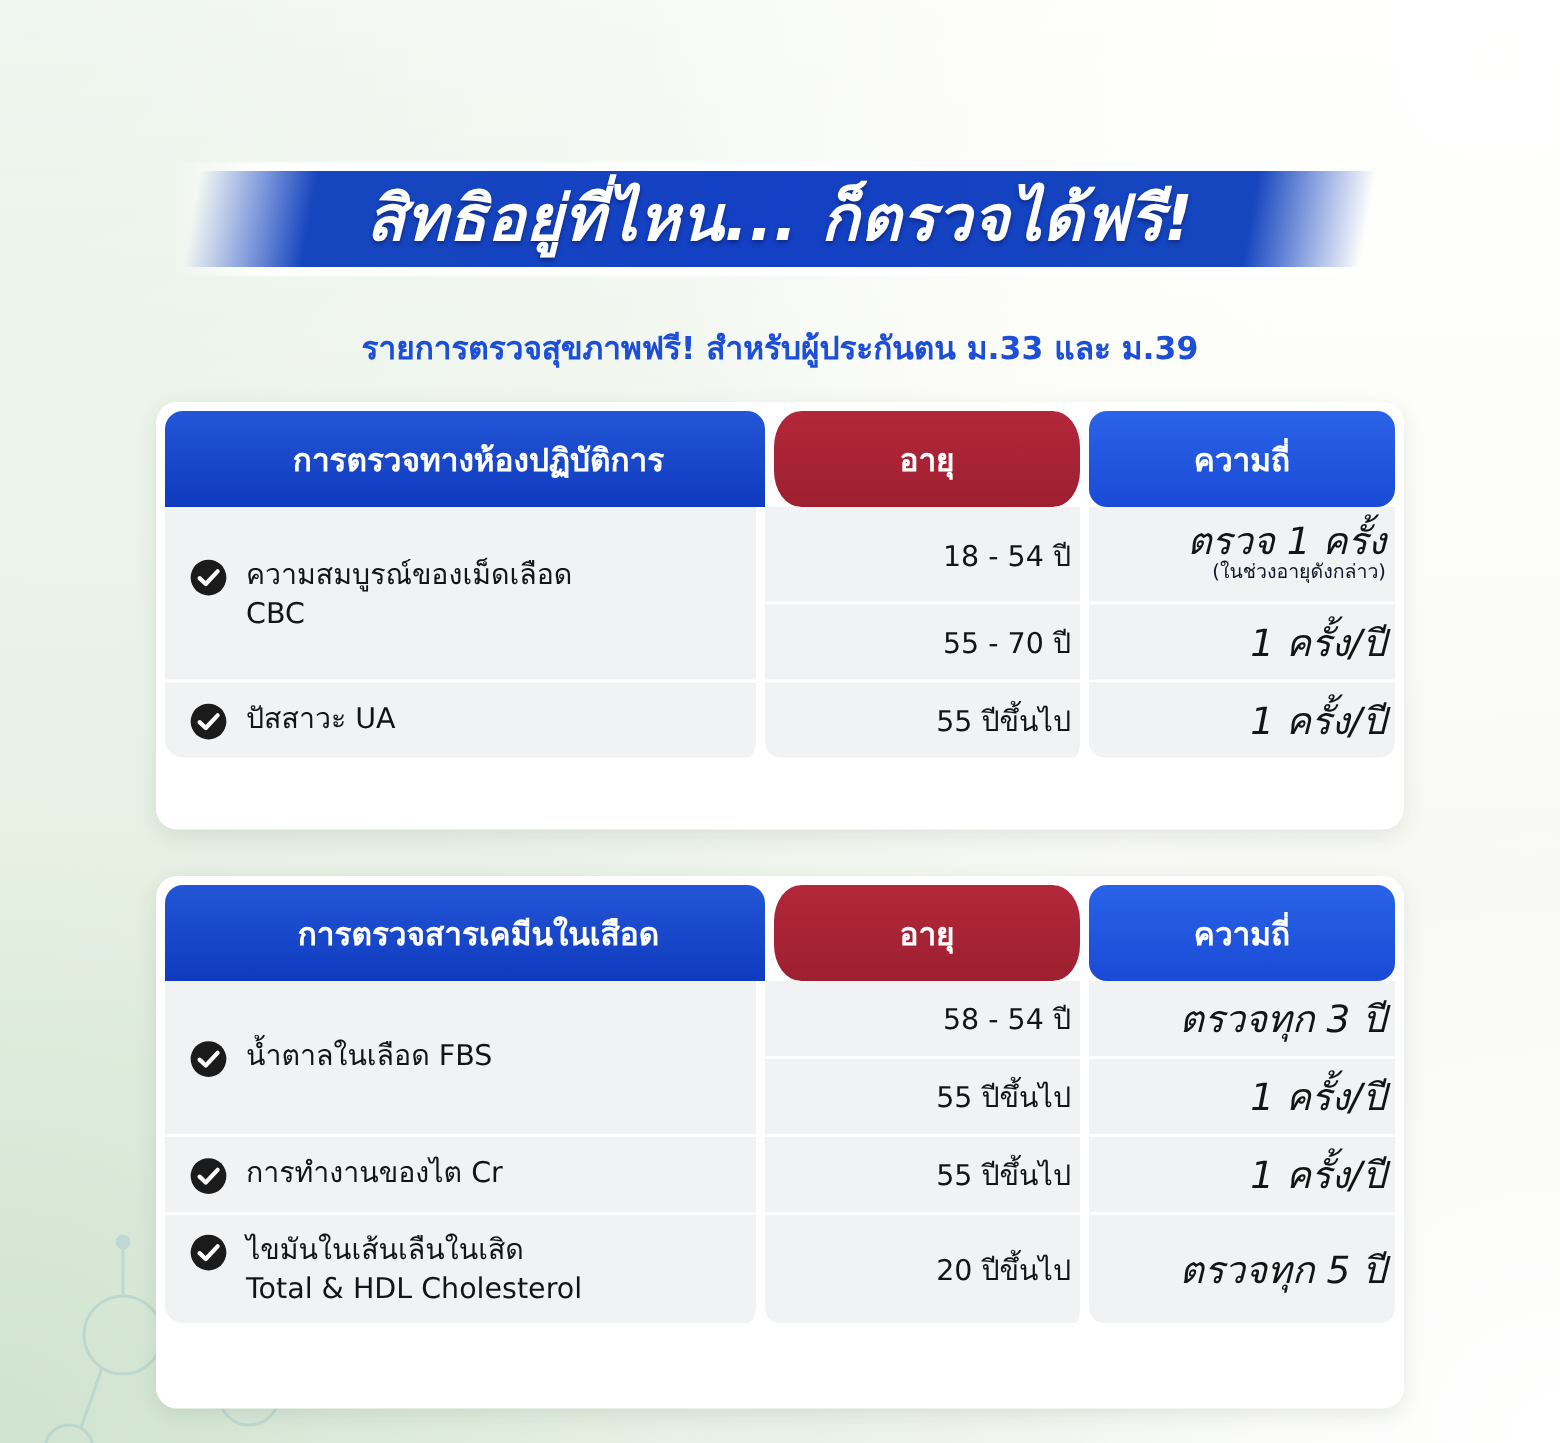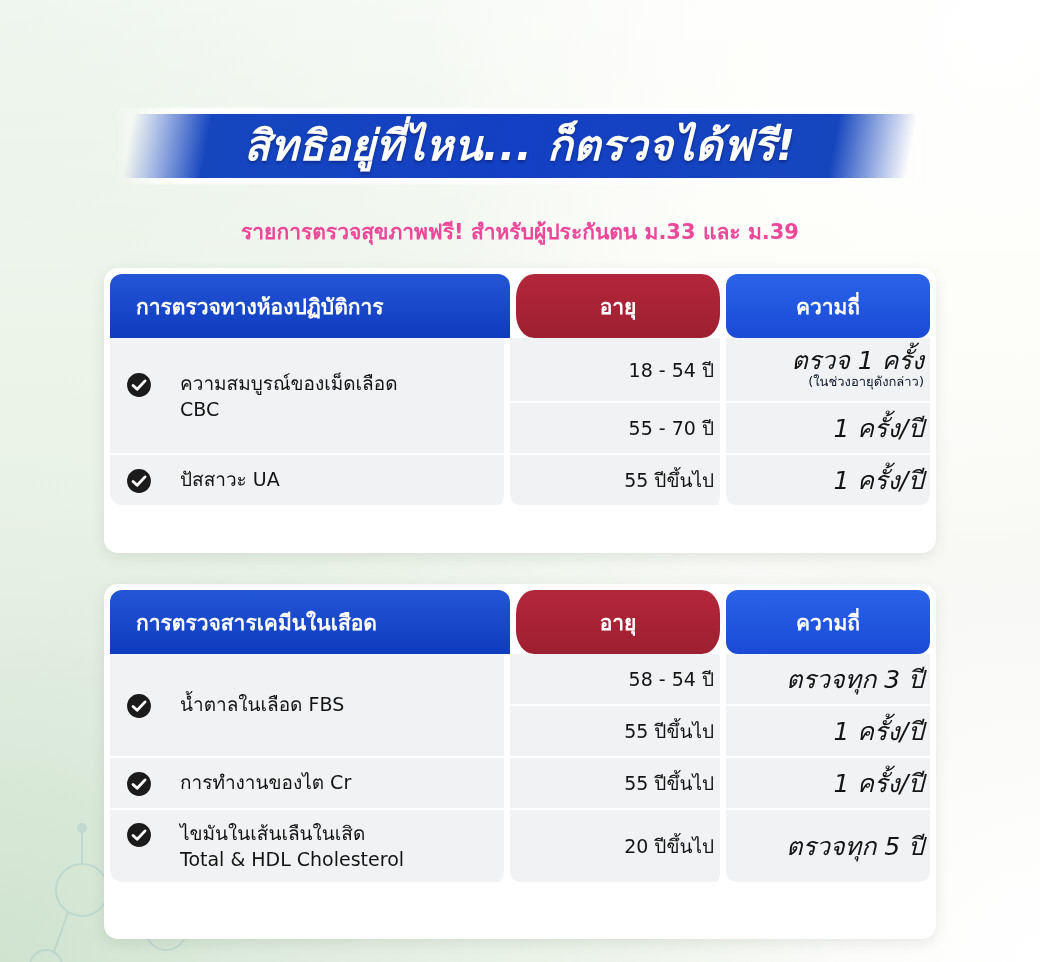--- a/index.html
+++ b/index.html
@@ -95,21 +95,21 @@
   }
 
   .subtitle {
     position: absolute;
     top: 203px;
     left: 0;
     width: 1040px;
     text-align: center;
     font-size: 21px;
     font-weight: bold;
-    color: #ec4899;
+    color: #1d4ed8;
     white-space: nowrap;
   }
 
   
   .card {
     position: absolute;
     background: #ffffff;
     border-radius: 14px;
     box-shadow: 0 4px 14px rgba(40,60,40,0.10);
     padding: 6px;
@@ -133,21 +133,21 @@
     color: #ffffff;
     font-size: 21px;
     font-weight: bold;
     vertical-align: middle;
     text-align: center;
     padding: 0 8px;
   }
   th.h-name {
     background: #1340c4;
     border-radius: 12px 12px 0 0;
-    text-align: left;
+    text-align: center;
     padding-left: 26px;
     background: linear-gradient(180deg, #2356d6 0%, #0f3bbe 100%);
     font-family: Liberation Mono, monospace;
   }
   th.h-age {
     background: linear-gradient(180deg, #b3273a 0%, #9d1f30 100%);
     border-radius: 24px;
     border-left: 6px solid #ffffff;
     border-right: 6px solid #ffffff;
   }
@@ -174,21 +174,21 @@
     border-right: 6px solid #ffffff;
   }
   tbody tr:last-child td { border-bottom: none; }
   tbody tr:last-child td.name { border-radius: 0 0 12px 12px; }
   tbody tr:last-child td.age,
   tbody tr:last-child td.freq { border-radius: 0 0 10px 10px; }
 
   .name-row {
     display: flex;
     align-items: flex-start;
-    gap: 28px;
+    gap: 12px;
   }
   .check {
     flex: 0 0 auto;
     width: 26px;
     height: 26px;
     margin-top: 2px;
   }
   .name-text {
     font-size: 19px;
     line-height: 26px;

